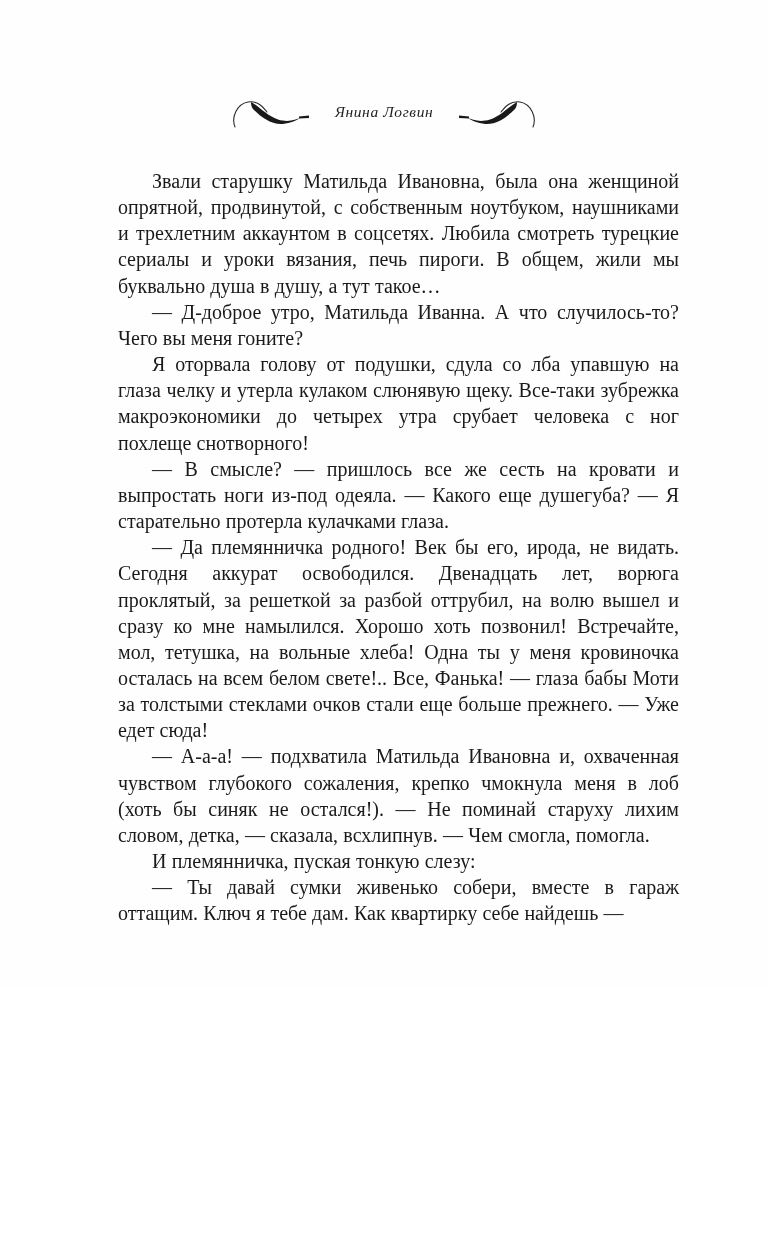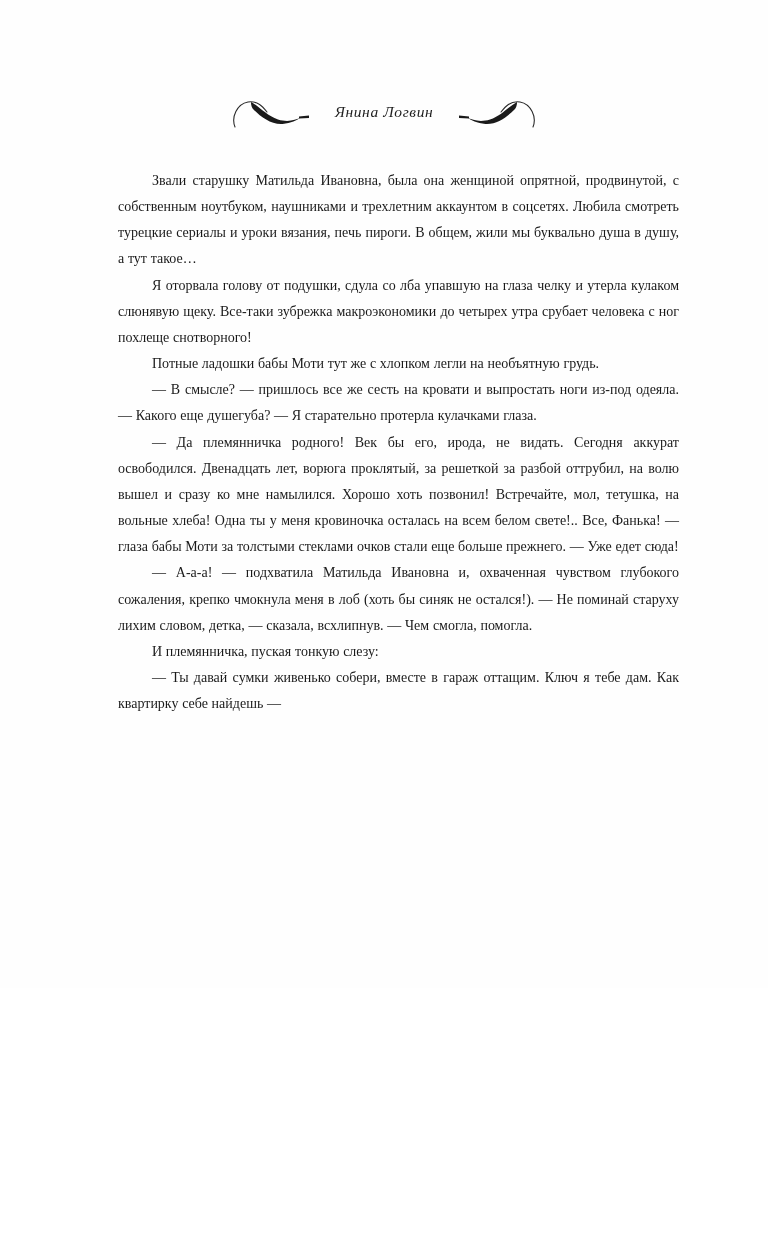--- a/index.html
+++ b/index.html
@@ -45,21 +45,21 @@
 
   
   .body-text {
     position: absolute;
     top: 168px;
     left: 118px;
     width: 561px;
   }
   .body-text p {
     margin: 0;
-    font-size: 14px;
+    font-size: 20px;
     line-height: 26.15px;
     text-align: justify;
     text-indent: 34px;
     hyphens: auto;
     -webkit-hyphens: auto;
     word-spacing: 0.2px;
   }
   .body-text p.last-line-left {
     text-align-last: left;
   }
@@ -103,22 +103,22 @@
       <svg viewBox="0 0 92 38" width="92" height="38" aria-hidden="true">
         <path d="M6 34 C2 24, 8 11, 19 9 C29 7.5, 34 14, 38 19" fill="none" stroke="#2a2a2a" stroke-width="1.1" stroke-linecap="round"></path>
         <path d="M22 9 C31 14, 38 23, 49 26.5 C58 29.3, 66 27.6, 72 24.3 C68 27.2, 62 30.4, 53.5 30.9 C42 31.6, 32 24, 24.5 16.5 C22.8 14.7, 21.8 11.6, 22 9 Z" fill="#1a1a1a"></path>
         <path d="M70 23.6 L80 22.6 L80 25.1 L70 25.6 Z" fill="#1a1a1a"></path>
       </svg>
     </span>
   </div>
 
   <div class="body-text">
     <p>Звали старушку Матильда Ивановна, была она женщиной опрятной, продвинутой, с собственным ноутбуком, наушниками и трехлетним аккаунтом в соцсетях. Любила смотреть турецкие сериалы и уроки вязания, печь пироги. В общем, жили мы буквально душа в душу, а тут такое…</p>
+    <p class="last-line-left">— Д-доброе утро, Матильда Иванна. А что случилось-то? Чего вы меня гоните?</p>
     <p class="last-line-left">Я оторвала голову от подушки, сдула со лба упавшую на глаза челку и утерла кулаком слюнявую щеку. Все-таки зубрежка макроэкономики до четырех утра срубает человека с ног похлеще снотворного!</p>
-    <p class="last-line-left">Потные ладошки бабы Моти тут же с хлопком легли на необъятную грудь.</p>
     <p class="last-line-left">— В смысле? — пришлось все же сесть на кровати и выпростать ноги из-под одеяла. — Какого еще душегуба? — Я старательно протерла кулачками глаза.</p>
     <p class="last-line-left">— Да племянничка родного! Век бы его, ирода, не видать. Сегодня аккурат освободился. Двенадцать лет, ворюга проклятый, за решеткой за разбой оттрубил, на волю вышел и сразу ко мне намылился. Хорошо хоть позвонил! Встречайте, мол, тетушка, на вольные хлеба! Одна ты у меня кровиночка осталась на всем белом свете!.. Все, Фанька! — глаза бабы Моти за толстыми стеклами очков стали еще больше прежнего. — Уже едет сюда!</p>
     <p class="last-line-left">— А-а-а! — подхватила Матильда Ивановна и, охваченная чувством глубокого сожаления, крепко чмокнула меня в лоб (хоть бы синяк не остался!). — Не поминай старуху лихим словом, детка, — сказала, всхлипнув. — Чем смогла, помогла.</p>
     <p class="last-line-left">И племянничка, пуская тонкую слезу:</p>
     <p>— Ты давай сумки живенько собери, вместе в гараж оттащим. Ключ я тебе дам. Как квартирку себе найдешь —</p>
   </div>
 
   <div class="folio">4</div>
 
   <span class="footer-ornament">

